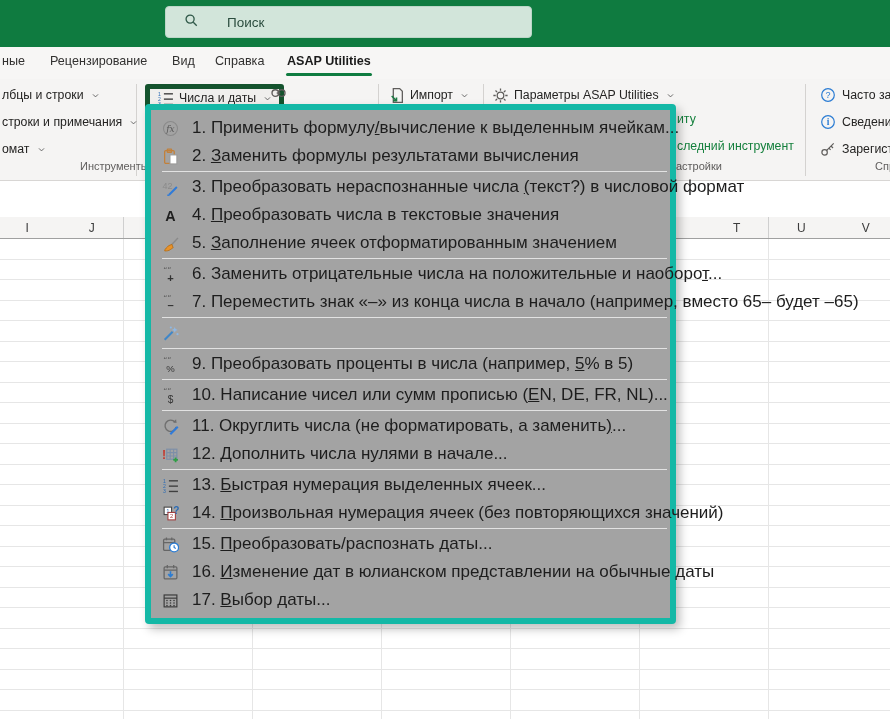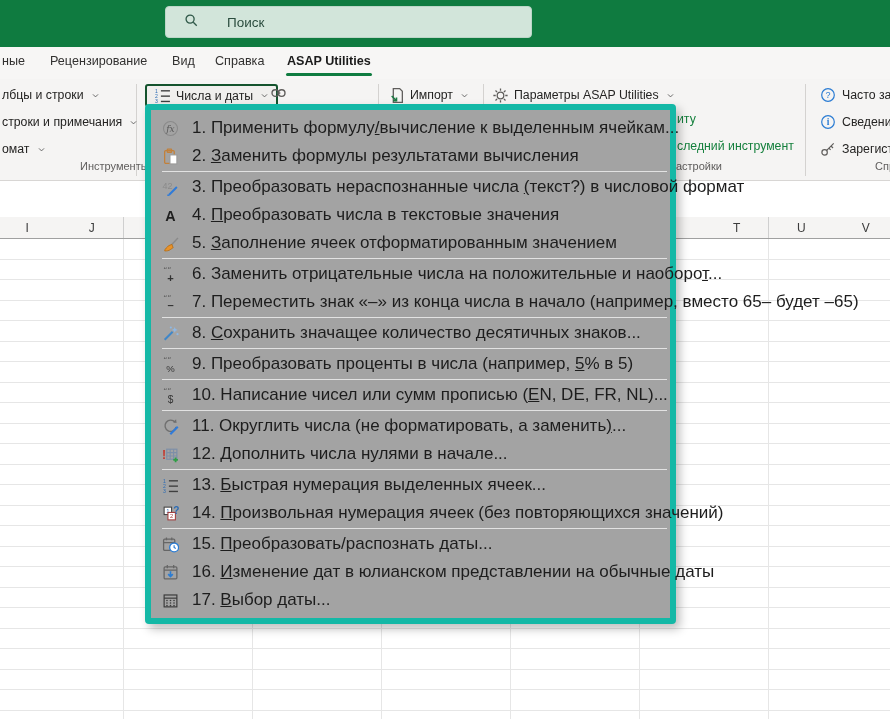--- a/index.html
+++ b/index.html
@@ -15,21 +15,21 @@
   
   .tabbar{left:0;top:47px;width:890px;height:32px;background:#f7f6f5;}
   .tab{position:absolute;top:7px;font-size:12.6px;color:#323130;white-space:nowrap;cursor:default;}
   .tab.active{font-weight:bold;color:#1b1b1b;}
   .tab.active::after{content:"";position:absolute;left:-1px;right:-1px;bottom:-8px;height:3px;
                      background:#107c41;border-radius:2px;}
   
   .ribbon{left:0;top:79px;width:890px;height:101px;background:#f5f4f3;border-bottom:1px solid #d8d6d4;box-sizing:content-box;}
   .rbtn{position:absolute;height:22px;display:flex;align-items:center;gap:5px;font-size:12.3px;color:#252423;white-space:nowrap;}
   .rbtn .icon{width:17px;height:17px;display:inline-flex;}
-  .rbtn.pressed{border:2px solid #14532d;border-radius:3px;background:#f0efed;padding:9px 7px;box-sizing:border-box;}
+  .rbtn.pressed{border:5px solid #14532d;border-radius:3px;background:#f0efed;padding:9px 7px;box-sizing:border-box;}
   .vsep{position:absolute;width:1px;background:#d4d2d0;top:5px;height:92px;}
   .grouplabel{position:absolute;font-size:11px;color:#5f5d5c;white-space:nowrap;}
   .fragment{position:absolute;font-size:12.3px;color:#15803d;white-space:nowrap;}
   .chev{margin-left:2px;display:inline-flex;}
   
   .menu{left:145px;top:104px;width:531px;background:#a3a3a3;border:6px solid #14b8a6;border-radius:4px;
         box-shadow:4px 5px 10px rgba(0,0,0,.25);padding:4px 0;z-index:50;box-sizing:border-box;}
   .mitem{height:28px;display:flex;align-items:center;cursor:default;}
   .mitem .micon{width:20px;height:18px;margin-left:9px;display:inline-flex;align-items:center;justify-content:center;flex:none;}
   .mitem .mtext{margin-left:12px;font-size:17px;color:#1d1d1d;white-space:nowrap;}
@@ -294,21 +294,20 @@
       <div class="msep"></div>
       <div class="mitem">
         <span class="micon">
           <svg width="17" height="17" viewBox="0 0 16 16">
             <path d="M2.5 13.8 L10 6.3" stroke="#3f87c9" stroke-width="1.9"></path>
             <path d="M12 1.8 l0.8 2 2 0.8 -2 0.8 -0.8 2 -0.8 -2 -2 -0.8 2 -0.8 z" fill="#8fb9e6"></path>
             <circle cx="14.6" cy="8.6" r="1" fill="#8fb9e6"></circle>
             <circle cx="8.3" cy="2.3" r="1" fill="#8fb9e6"></circle>
           </svg>
         </span>
-        <span class="mtext">8. <u>С</u>охранить значащее количество десятичных знаков...</span>
       </div>
       <div class="msep"></div>
       <div class="mitem">
         <span class="micon">
           <svg width="17" height="17" viewBox="0 0 16 16">
             <text x="5" y="6.3" text-anchor="middle" font-size="7.5" fill="#555" font-family="DejaVu Sans">“”</text>
             <text x="8" y="15" text-anchor="middle" font-size="9" fill="#333" font-family="Liberation Sans">%</text>
           </svg>
         </span>
         <span class="mtext">9. Преобразовать проценты в числа (например, <u>5</u>% в 5)</span>

